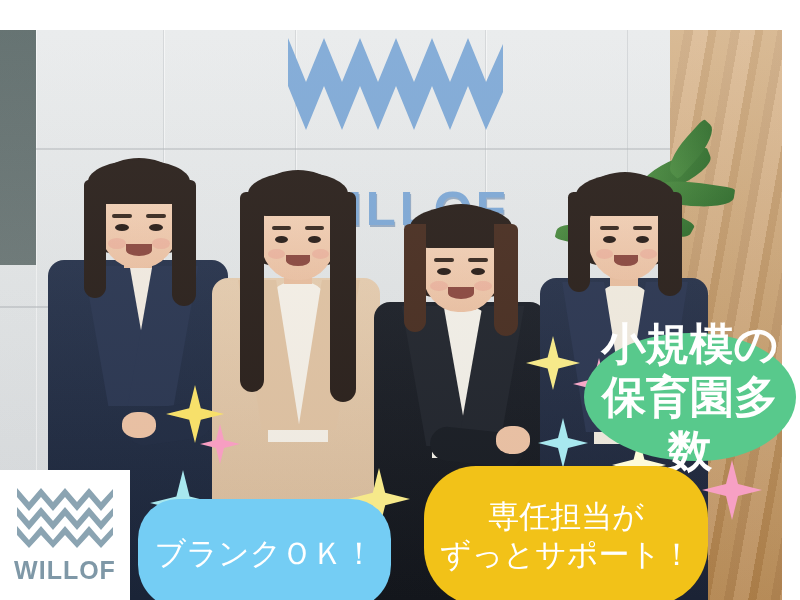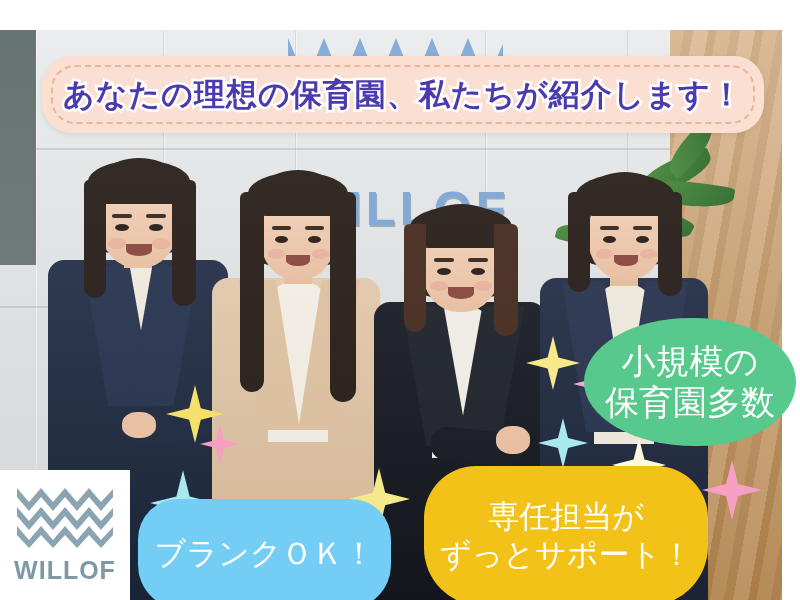--- a/index.html
+++ b/index.html
@@ -137,24 +137,25 @@
     position:absolute;
     display:flex; align-items:center; justify-content:center;
     color:#ffffff;
     font-family:"DejaVu Sans", sans-serif;
     font-weight:500;
     text-align:center;
     line-height:1.22;
     white-space:pre-line;
   }
   #bub-green {
-    left:584px; top:318px; width:212px; height:128px;
+    left:584px; top:333px; width:212px; height:128px;
     background:#58c98c;
     border-radius:50% 48% 46% 52% / 50% 50% 50% 50%;
-    font-size:34px;
+    font-size:44px;
+    font-weight:bold;
   }
   #bub-pink {
     left:222px; top:399px; width:312px; height:82px;
     background:#f795bb;
     border-radius:44px 44px 52px 46px;
     font-size:30px;
   }
   #bub-blue {
     left:138px; top:499px; width:253px; height:110px;
     background:#74cdf4;
@@ -325,24 +326,20 @@
       <div class="spark" style="left: 612px; top: 438px; width: 54px; height: 54px; background: rgb(253, 251, 217);"></div>
       <div class="spark" style="left: 702px; top: 460px; width: 60px; height: 60px; background: rgb(247, 160, 196);"></div>
     </div>
 
   <div class="bubble" id="bub-green" style="background: rgb(88, 201, 140); color: rgb(255, 255, 255);">小規模の
 保育園多数</div>
   <div class="bubble" id="bub-blue" style="background: rgb(116, 205, 244); color: rgb(255, 255, 255);">ブランクＯＫ！</div>
   <div class="bubble" id="bub-yellow" style="background: rgb(242, 194, 24); color: rgb(255, 255, 255);">専任担当が
 ずっとサポート！</div>
 
-  <div id="banner" style="background: rgb(251, 223, 210);">
-    <div class="dash" style="border-color: rgb(232, 184, 150);"></div>
-    <div class="btext" style="color: rgb(75, 59, 176); -webkit-text-stroke: 5px rgb(255, 255, 255);">あなたの理想の保育園、私たちが紹介します！</div>
-  </div>
 
   <div id="logo-badge">
     <svg class="marks" viewBox="0 0 96 62">
       <g fill="#8ba4b2">
         <polygon points="0,2 12,16 24,2 36,16 48,2 60,16 72,2 84,16 96,3 96,11 84,25 72,11 60,25 48,11 36,25 24,11 12,25 0,11"></polygon>
         <polygon points="0,21 12,35 24,21 36,35 48,21 60,35 72,21 84,35 96,22 96,30 84,44 72,30 60,44 48,30 36,44 24,30 12,44 0,30"></polygon>
         <polygon points="0,40 12,54 24,40 36,54 48,40 60,54 72,40 84,54 96,41 96,49 84,62 72,49 60,62 48,49 36,62 24,49 12,62 0,49"></polygon>
       </g>
     </svg>
     <div class="name" style="color: rgb(127, 152, 167);">WILLOF</div>

